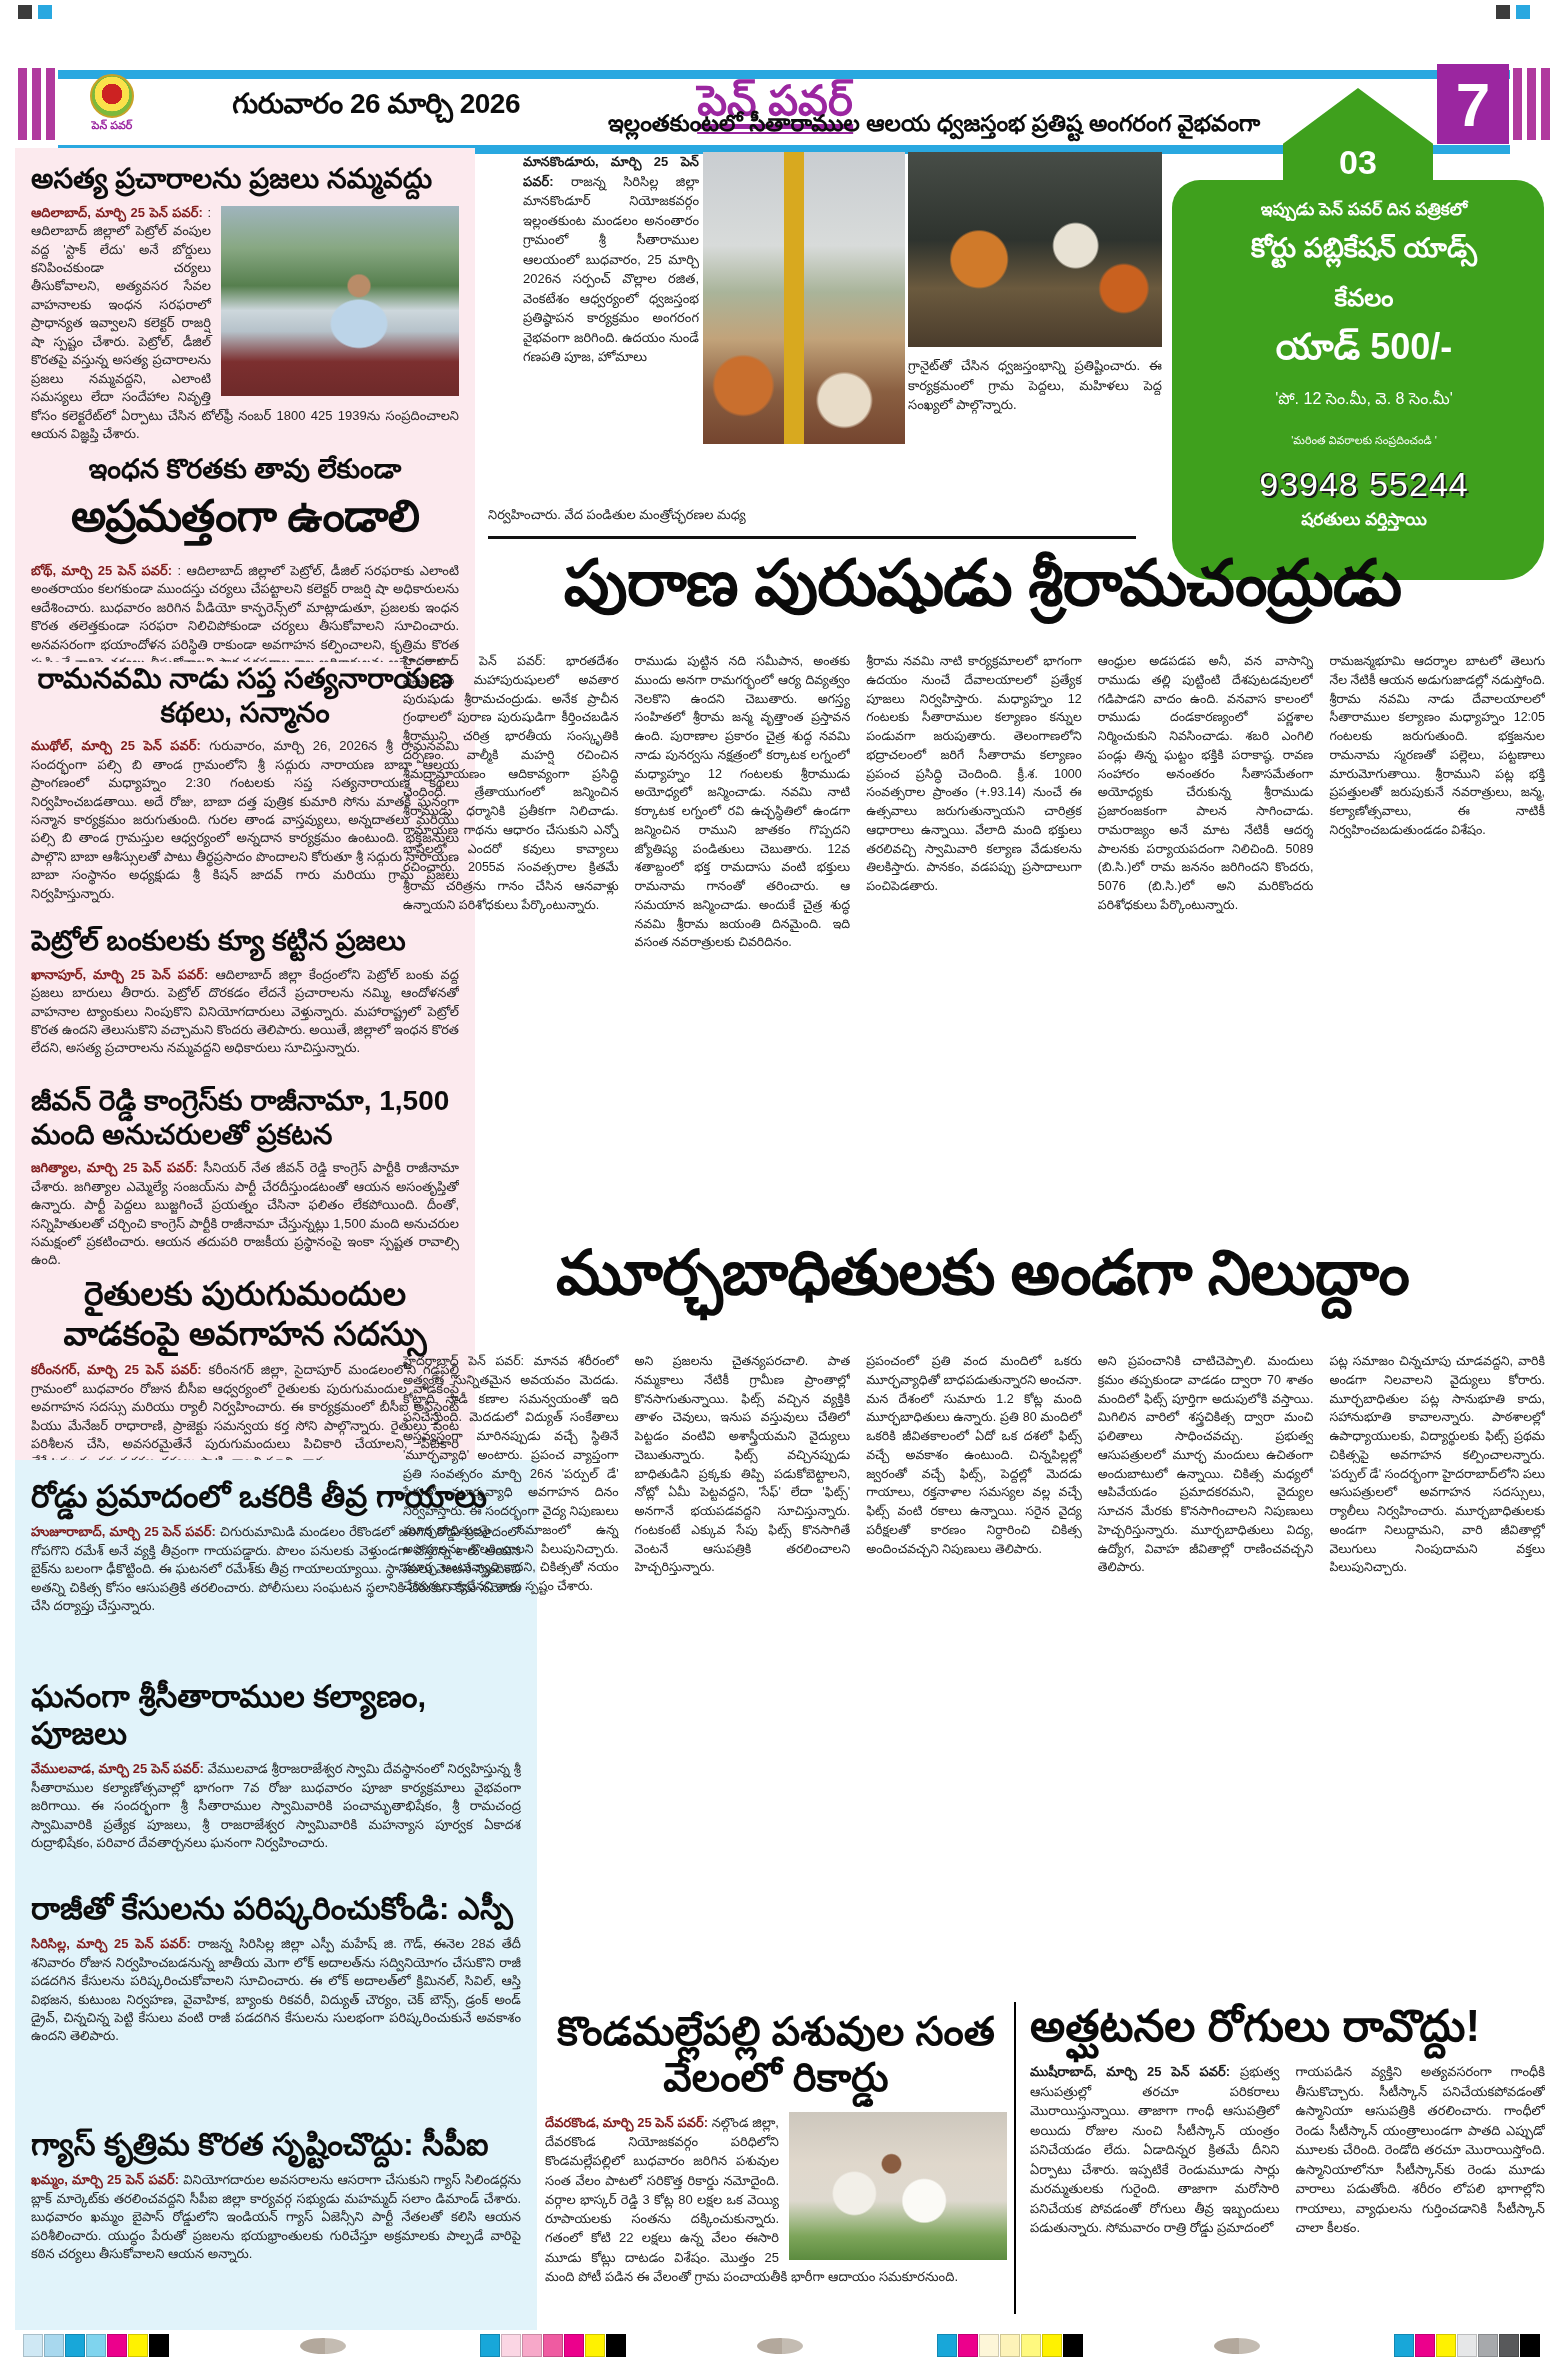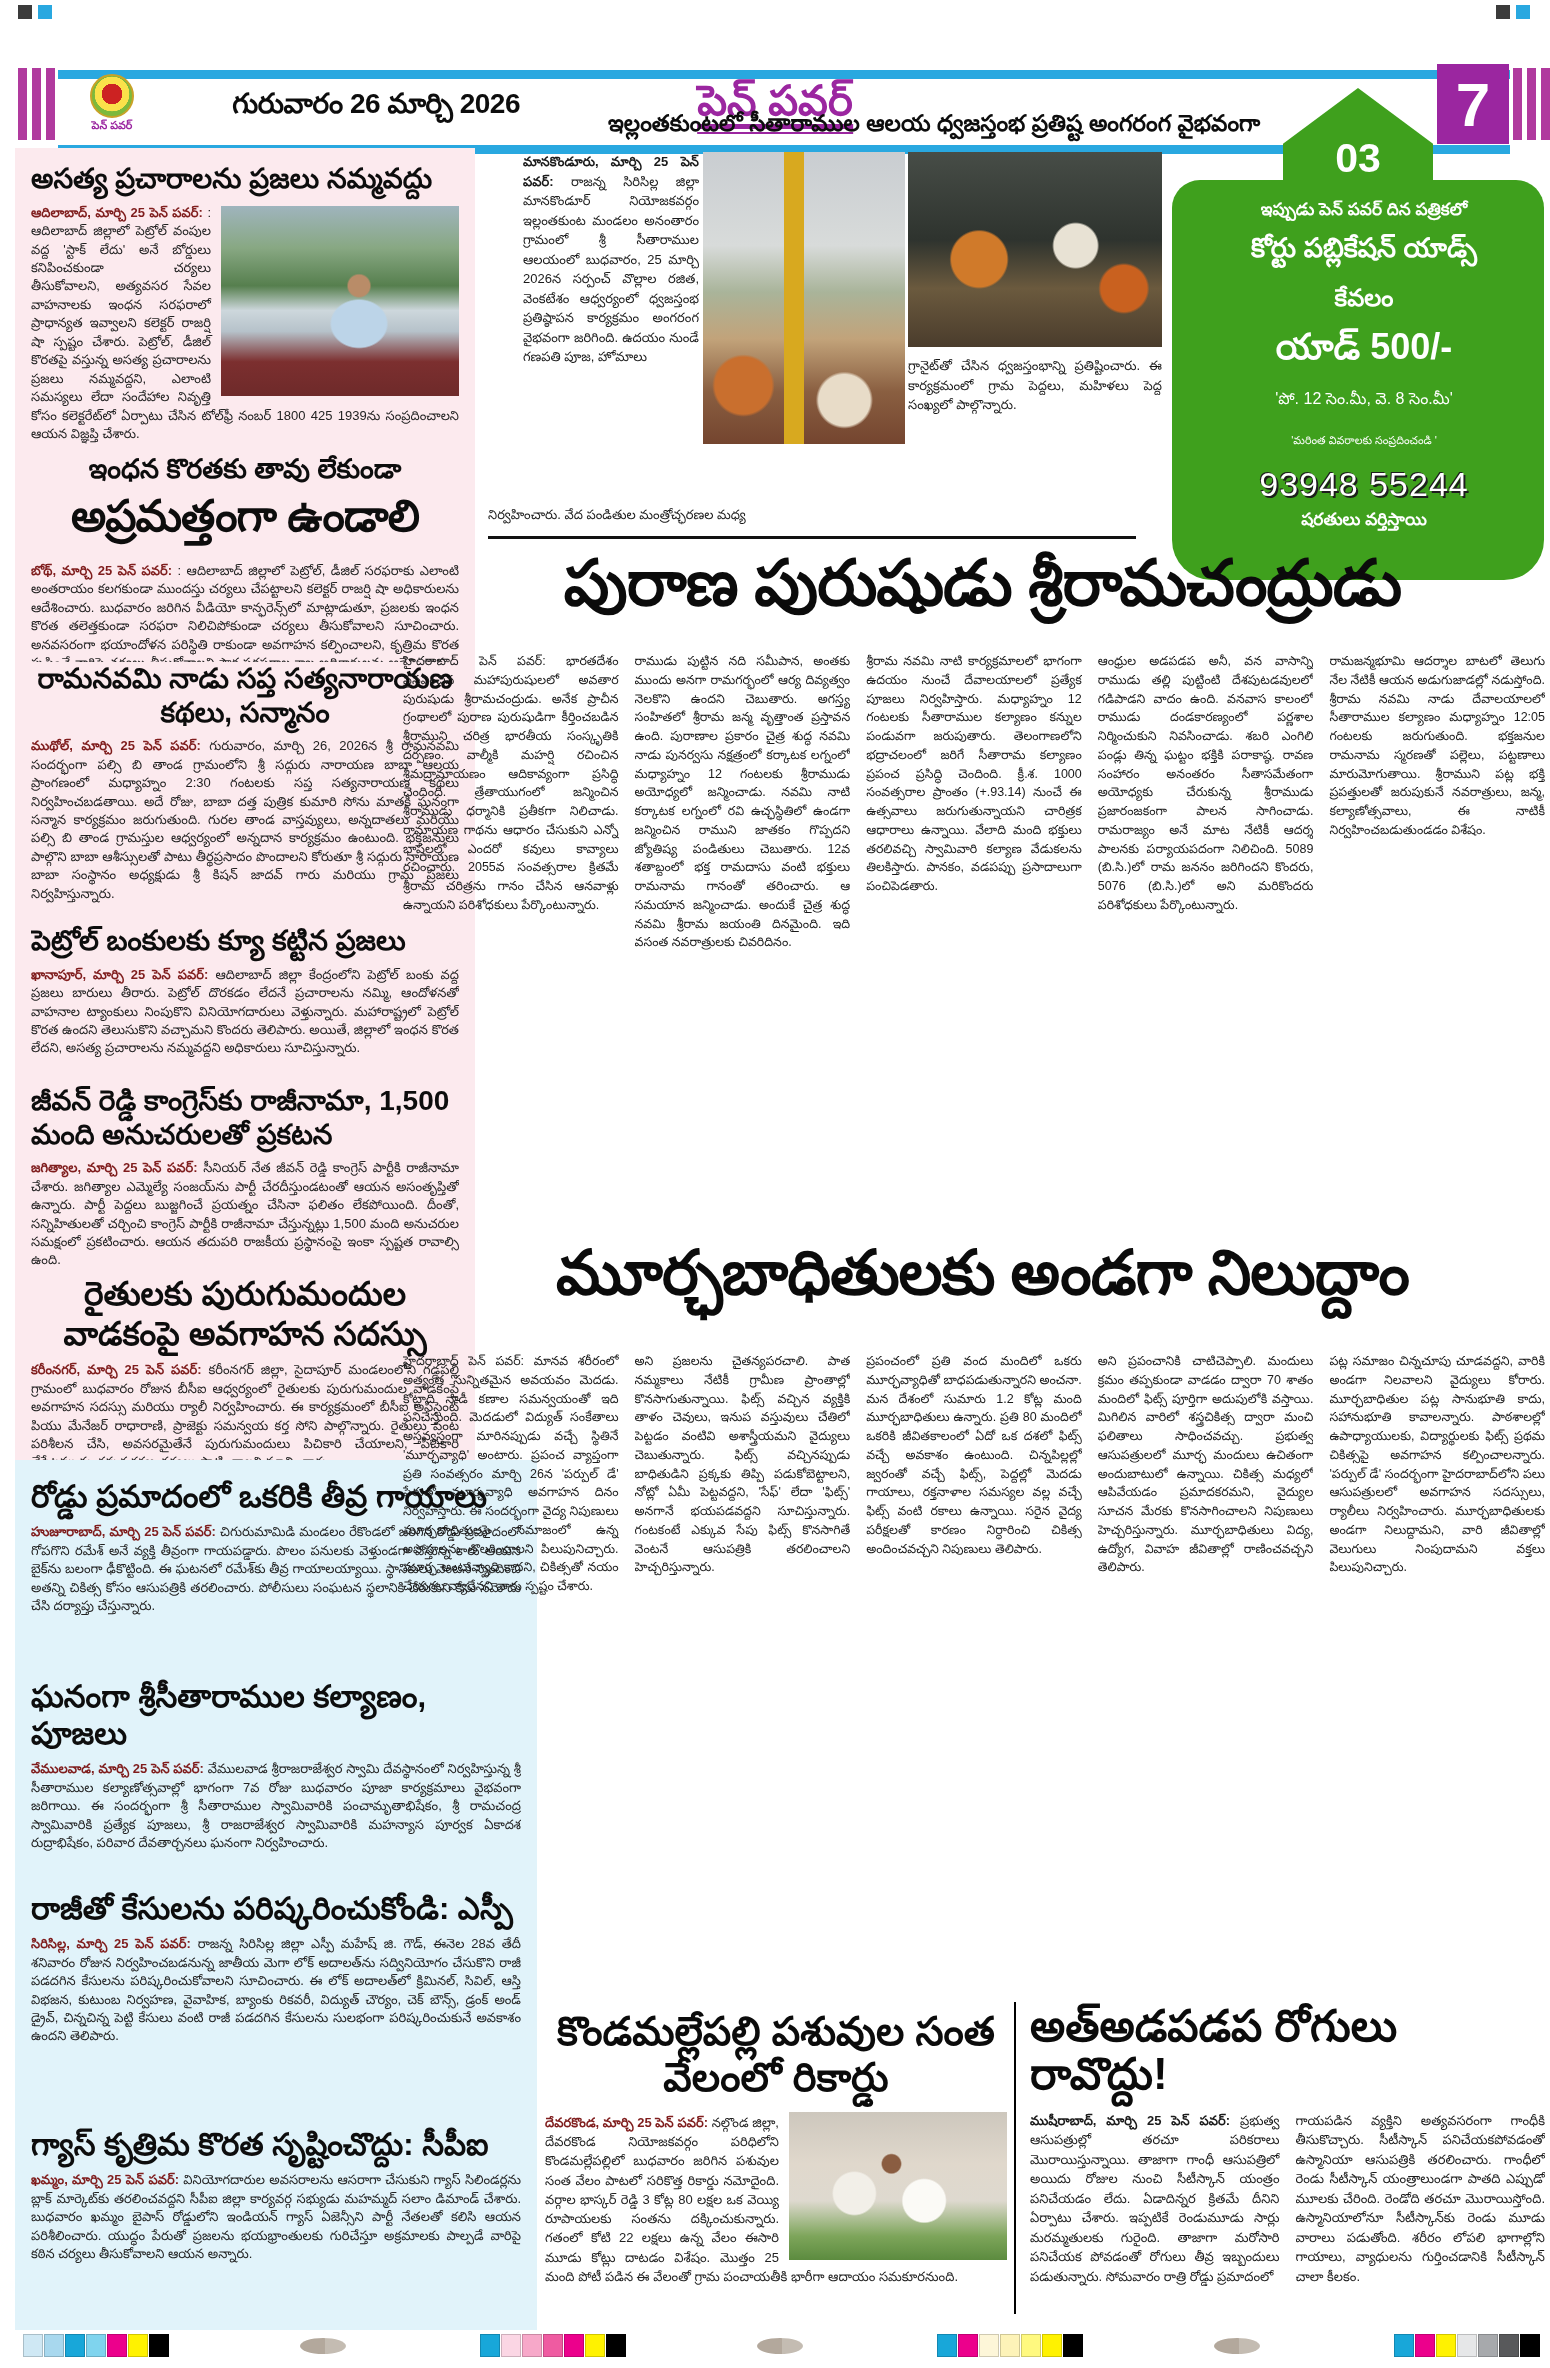--- a/index.html
+++ b/index.html
@@ -85,21 +85,21 @@
   .headline.h1b{top:1240px;font-size:62px;}
   .cols5{position:absolute;left:403px;width:1142px;display:flex;gap:16px;}
   .cols5.rama{top:652px;height:502px;}
   .cols5.epi{top:1352px;height:612px;}
   .cols5 .col{flex:1;font-size:12.5px;line-height:1.5;text-align:justify;overflow:hidden;}
 
   
   .ad{position:absolute;left:1172px;top:88px;width:372px;height:492px;}
   .ad-pointer{position:absolute;left:50%;top:0;transform:translateX(-50%);width:150px;height:96px;
     background:var(--ad-green,#3fa01d);clip-path:polygon(50% 0,100% 58%,100% 100%,0 100%,0 58%);
-    display:flex;align-items:flex-end;justify-content:center;color:#fff;font-size:41px;font-weight:800;padding-bottom:2px;box-sizing:border-box;}
+    display:flex;align-items:flex-end;justify-content:center;color:#fff;font-size:34px;font-weight:800;padding-bottom:2px;box-sizing:border-box;}
   .ad-box{position:absolute;left:0;top:92px;width:100%;height:400px;background:var(--ad-green,#3fa01d);
     border-radius:28px 28px 40px 40px;color:#fff;text-align:center;box-sizing:border-box;padding:20px 14px 0 26px;}
   .ad-l1{font-size:17px;font-weight:700;}
   .ad-l2{font-size:27px;font-weight:800;margin-top:10px;}
   .ad-l3{font-size:24px;font-weight:800;margin-top:14px;}
   .ad-price{font-size:36px;font-weight:800;margin-top:8px;}
   .ad-size{font-size:16px;margin-top:14px;}
   .ad-contact{font-size:11px;margin-top:22px;}
   .ad-phone{font-size:34px;font-weight:400;margin-top:16px;letter-spacing:1px;
     text-shadow:2px 2px 0 #1d1d1d,-1px -1px 0 #1d1d1d;}
@@ -260,21 +260,21 @@
   <div class="cattle">
     <h2>కొండమల్లేపల్లి పశువుల సంత వేలంలో రికార్డు</h2>
     <div class="ph ph-cattle"></div>
     <p class="body"><b>దేవరకొండ, మార్చి 25 పెన్ పవర్:</b>
       <span>నల్గొండ జిల్లా, దేవరకొండ నియోజకవర్గం పరిధిలోని కొండమల్లేపల్లిలో బుధవారం జరిగిన పశువుల సంత వేలం పాటలో సరికొత్త రికార్డు నమోదైంది. వర్గాల భాస్కర్ రెడ్డి 3 కోట్ల 80 లక్షల ఒక వెయ్యి రూపాయలకు సంతను దక్కించుకున్నారు. గతంలో కోటి 22 లక్షలు ఉన్న వేలం ఈసారి మూడు కోట్లు దాటడం విశేషం. మొత్తం 25 మంది పోటీ పడిన ఈ వేలంతో గ్రామ పంచాయతీకి భారీగా ఆదాయం సమకూరనుంది.</span></p>
   </div>
 
   <div class="vdivider"></div>
 
   <div class="hospital">
-    <h2>అత్అడపడప రోగులు రావొద్దు!</h2>
+    <h2>అత్ఘటనల రోగులు రావొద్దు!</h2>
     <div class="hosp-cols">
       <div class="col">
         <b>ముషీరాబాద్, మార్చి 25 పెన్ పవర్:</b>
         <span>ప్రభుత్వ ఆసుపత్రుల్లో తరచూ పరికరాలు మొరాయిస్తున్నాయి. తాజాగా గాంధీ ఆసుపత్రిలో అయిదు రోజుల నుంచి సీటీస్కాన్ యంత్రం పనిచేయడం లేదు. ఏడాదిన్నర క్రితమే దీనిని ఏర్పాటు చేశారు. ఇప్పటికే రెండుమూడు సార్లు మరమ్మతులకు గురైంది. తాజాగా మరోసారి పనిచేయక పోవడంతో రోగులు తీవ్ర ఇబ్బందులు పడుతున్నారు. సోమవారం రాత్రి రోడ్డు ప్రమాదంలో</span>
       </div>
       <div class="col">గాయపడిన వ్యక్తిని అత్యవసరంగా గాంధీకి తీసుకొచ్చారు. సీటీస్కాన్ పనిచేయకపోవడంతో ఉస్మానియా ఆసుపత్రికి తరలించారు. గాంధీలో రెండు సీటీస్కాన్ యంత్రాలుండగా పాతది ఎప్పుడో మూలకు చేరింది. రెండోది తరచూ మొరాయిస్తోంది. ఉస్మానియాలోనూ సీటీస్కాన్‌కు రెండు మూడు వారాలు పడుతోంది. శరీరం లోపలి భాగాల్లోని గాయాలు, వ్యాధులను గుర్తించడానికి సీటీస్కాన్ చాలా కీలకం.</div>
     </div>
   </div>
 
   <div class="print-marks">

